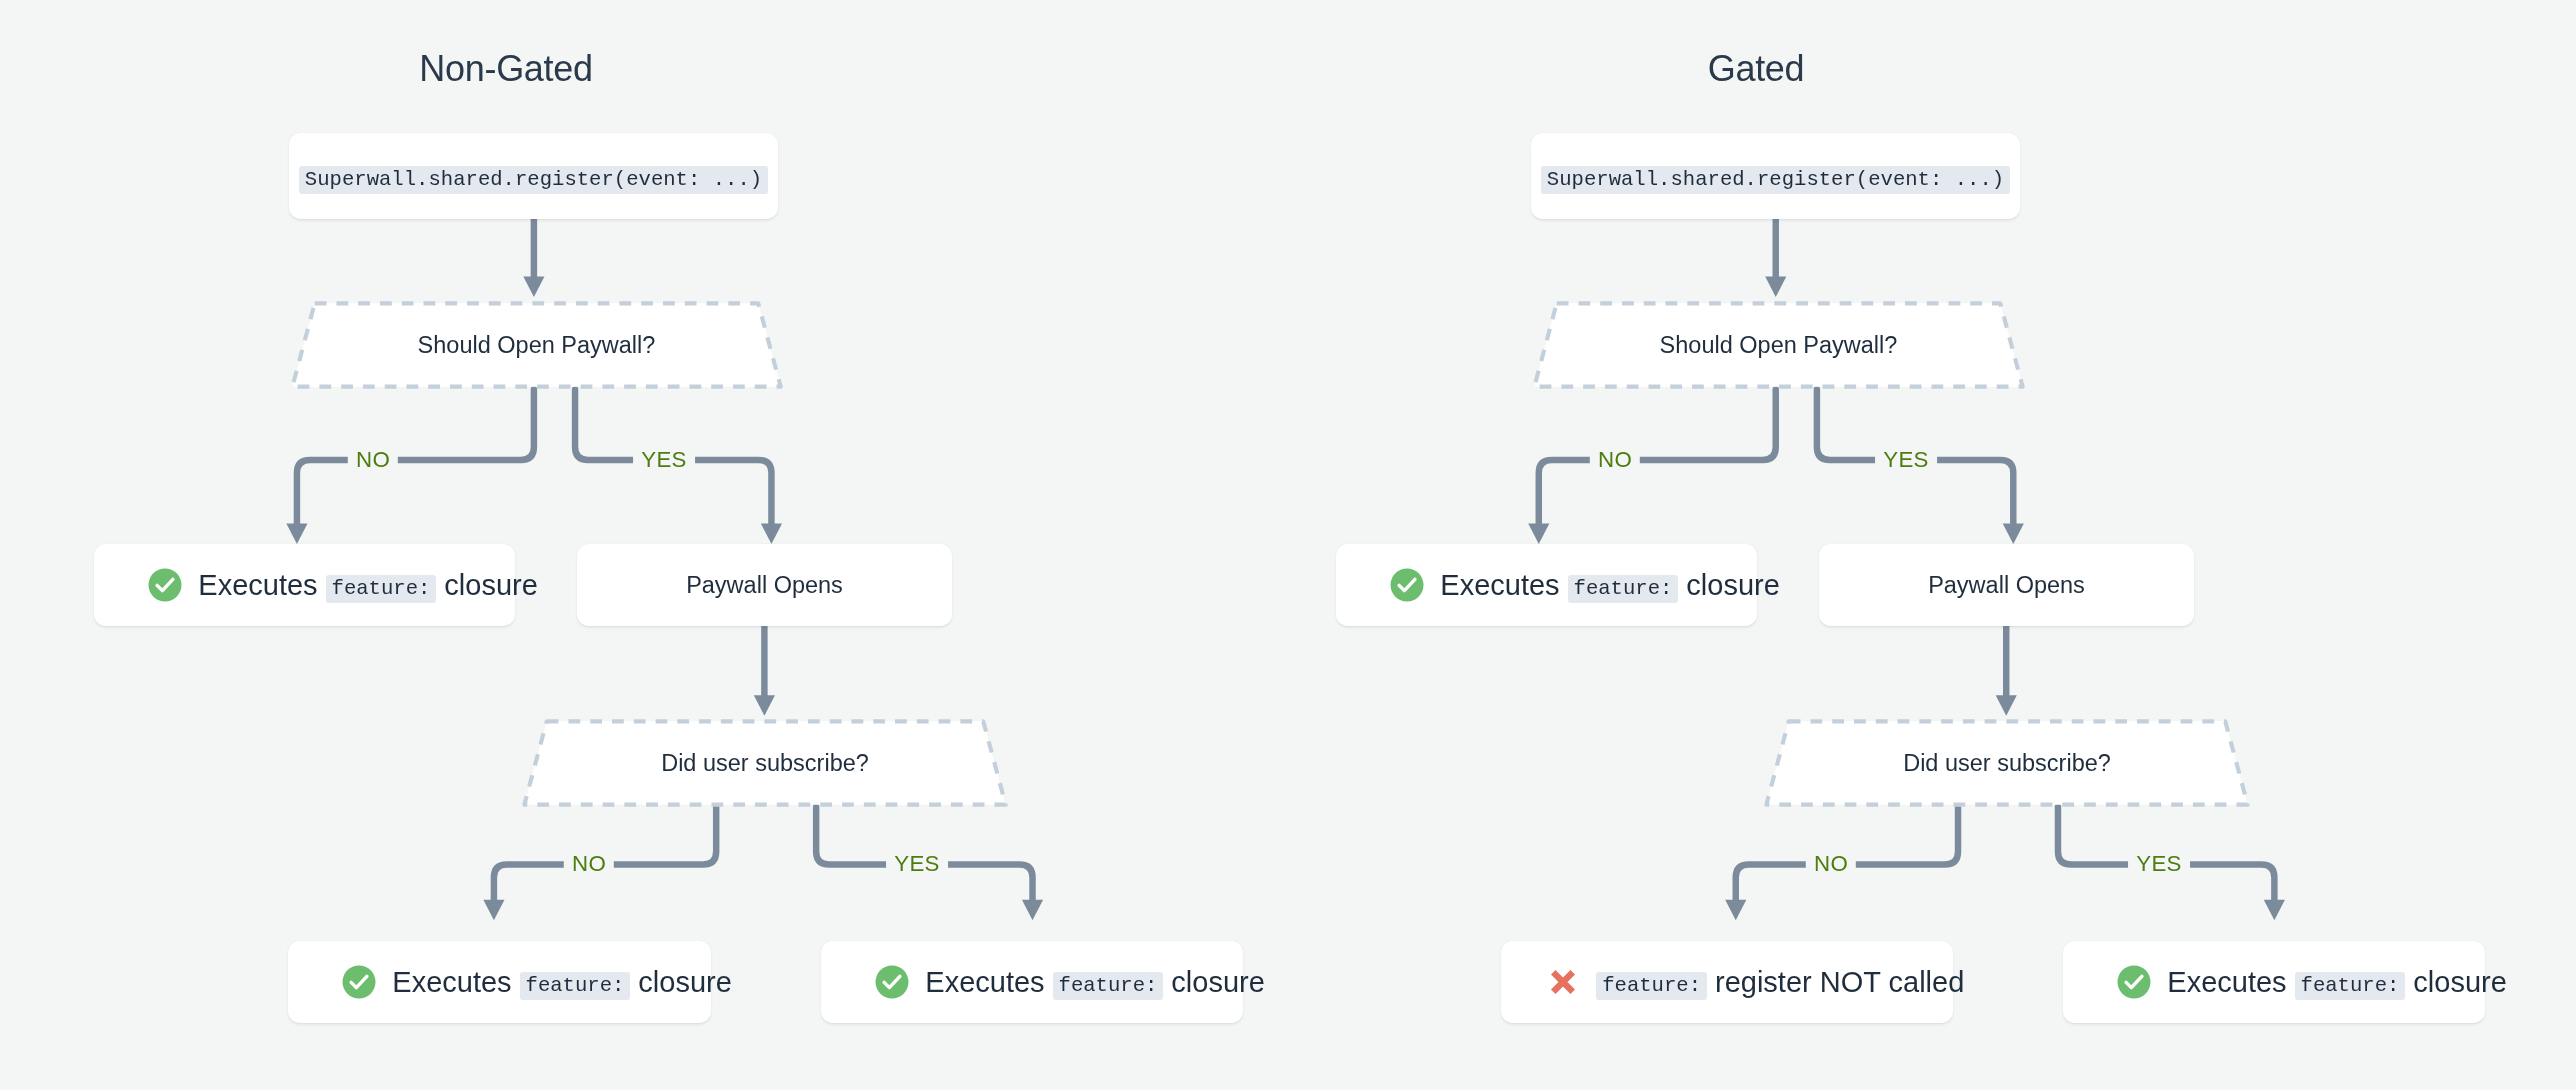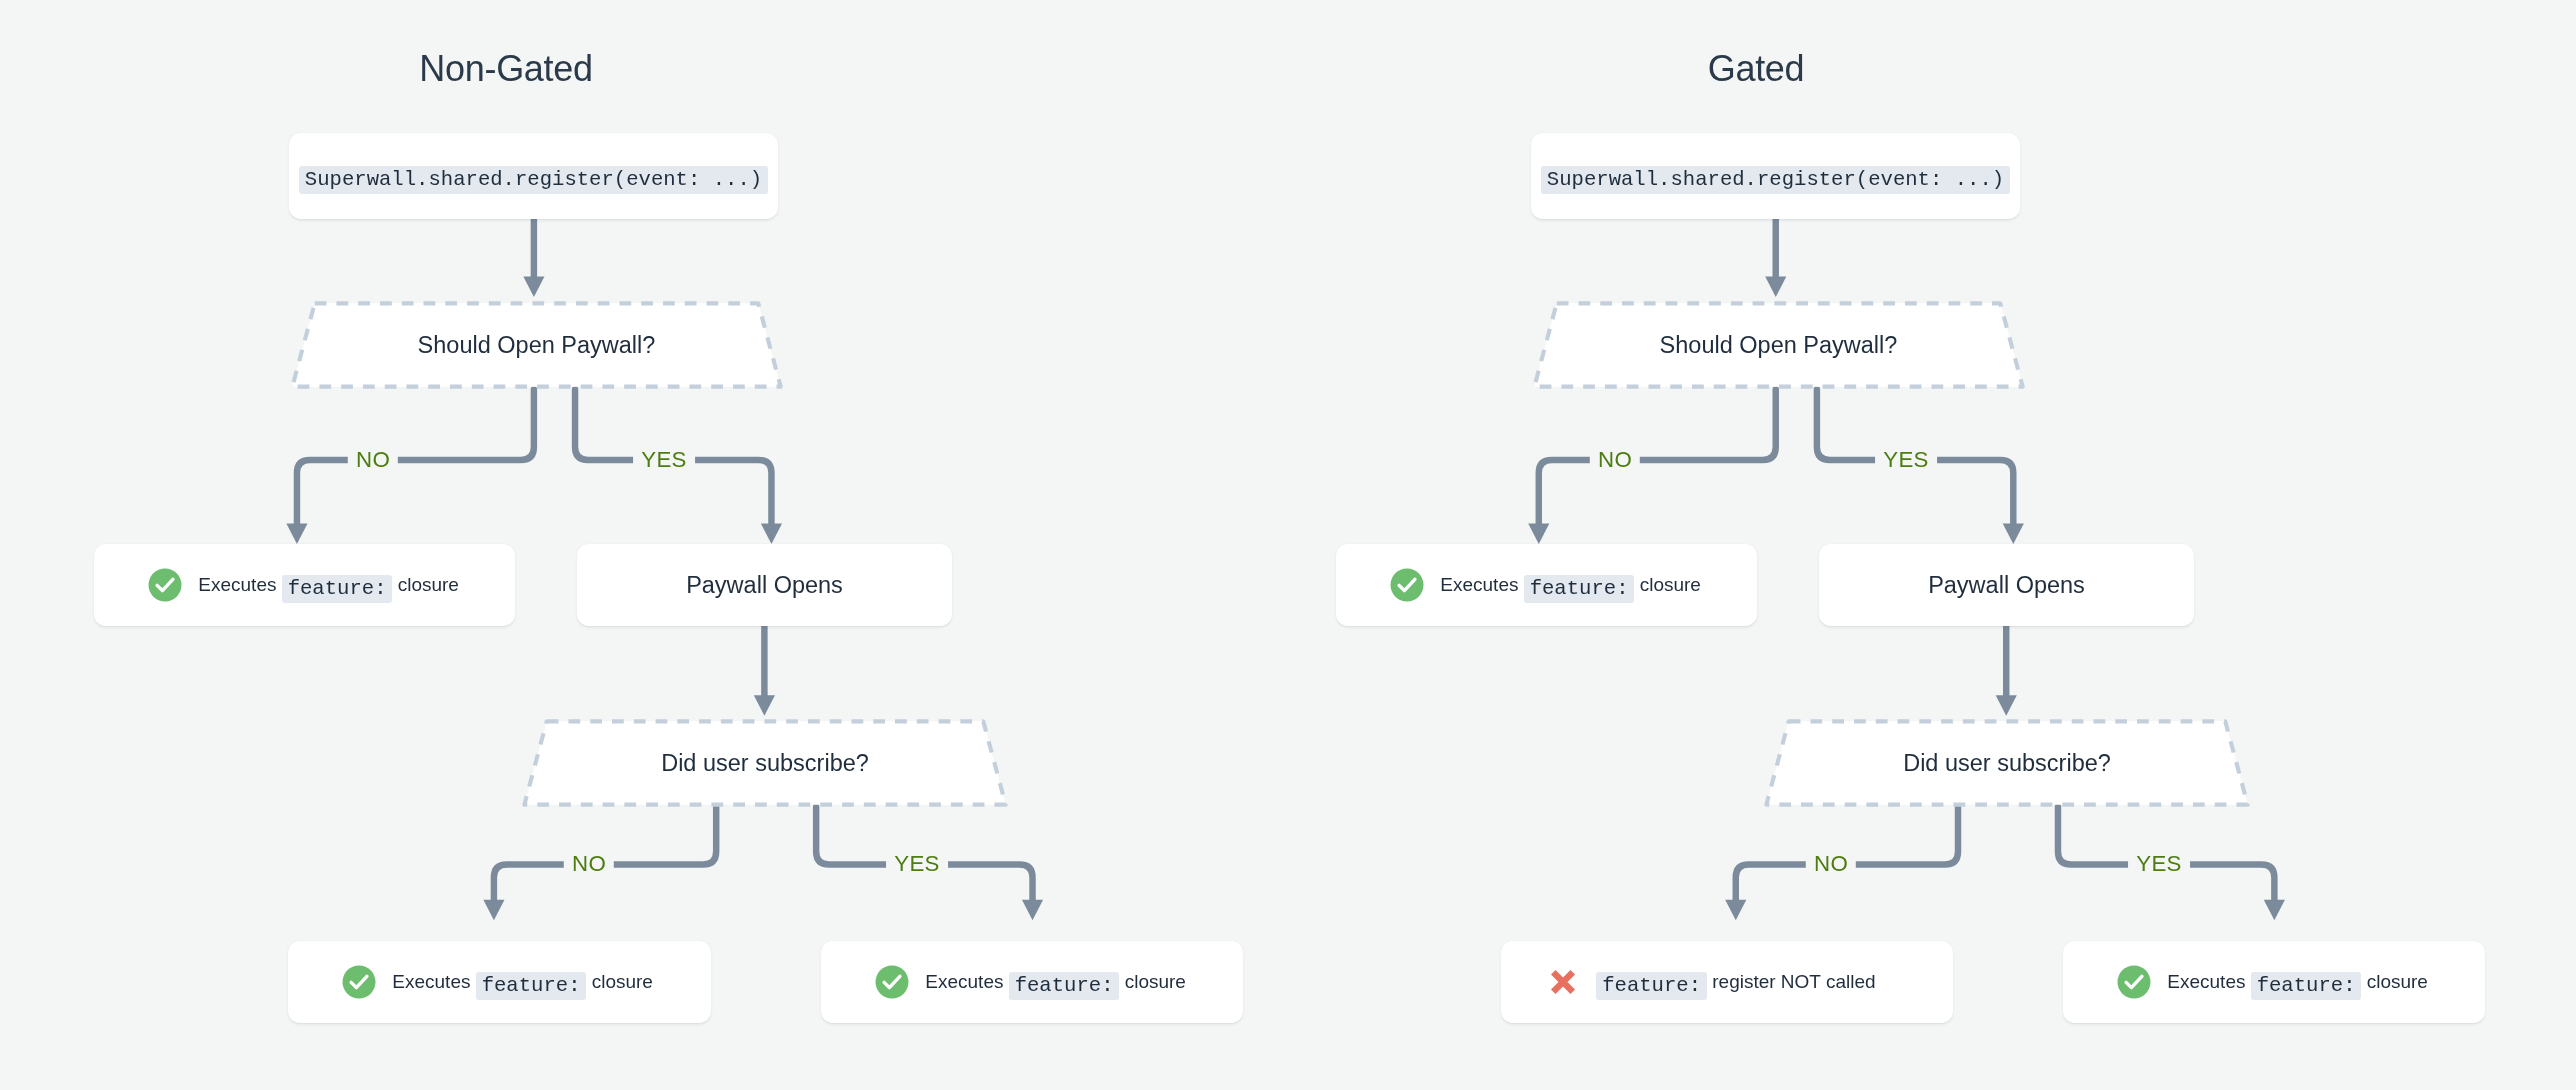--- a/index.html
+++ b/index.html
@@ -56,21 +56,21 @@
     color: #1f2d3d;
     padding: 4.1px 5.9px;
     border-radius: 2.9px;
     white-space: pre;
     line-height: 1;
     margin-top: 8px;
   }
   .node.code-node .node-label { gap: 0; }
 
   
-  .txt { font-size: 19px; color: #1f2d3d; white-space: pre; }
+  .txt { font-size: 29px; color: #1f2d3d; white-space: pre; }
 
   
   .decision {
     position: absolute;
   }
   .decision svg { position: absolute; inset: 0; overflow: visible; }
   .decision .dec-label {
     position: absolute;
     inset: 0;
     display: flex;

